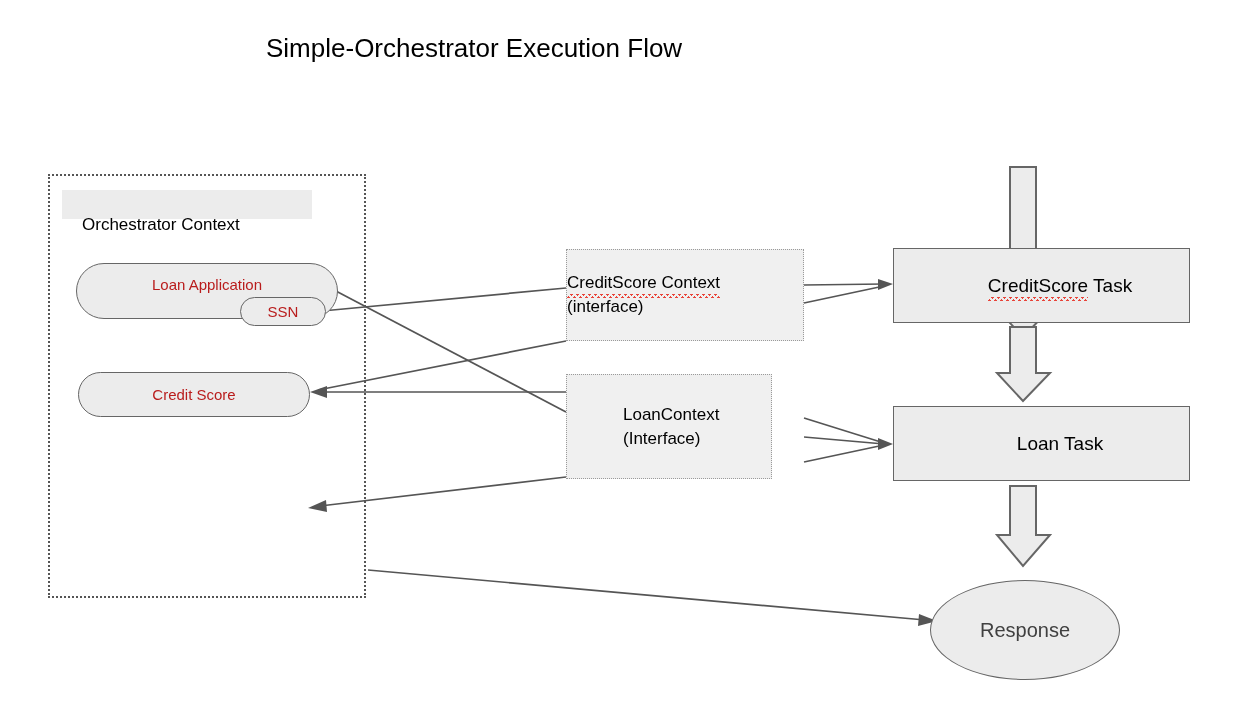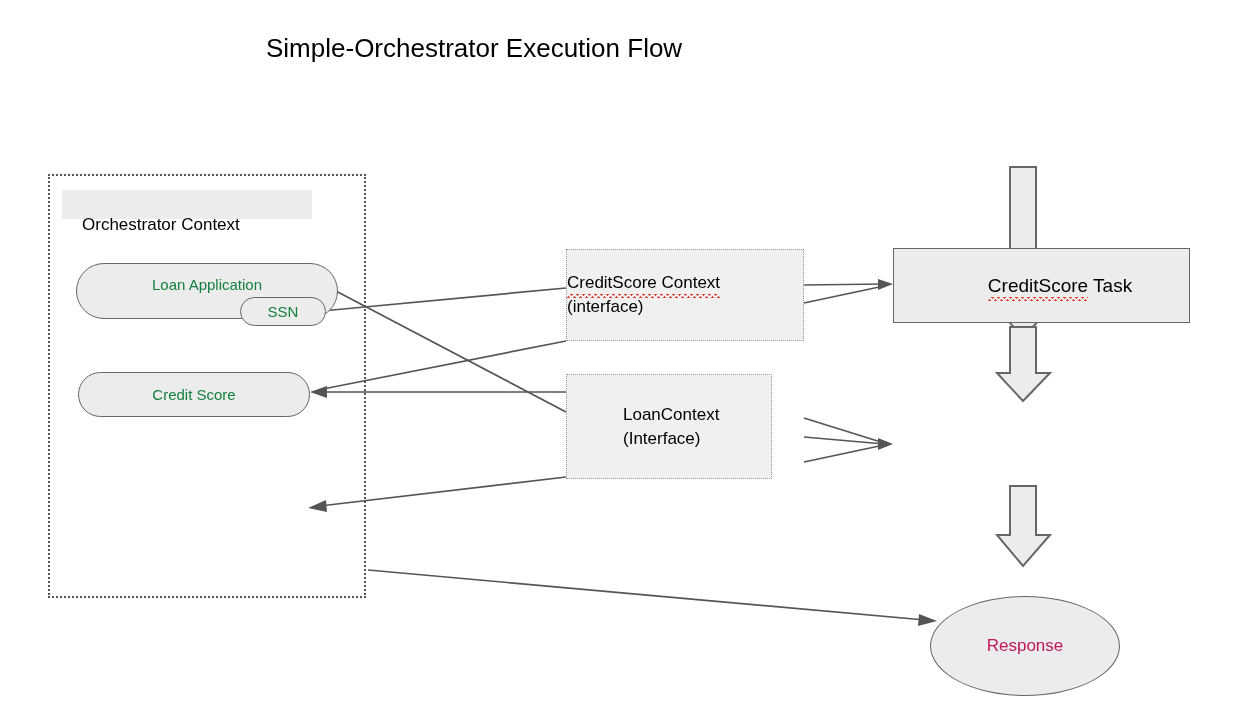--- a/index.html
+++ b/index.html
@@ -78,21 +78,21 @@
     color: #000;
   }
 
   
   .pill {
     background: #ececec;
     border: 1.4px solid #666666;
     border-radius: 999px;
     font-size: 15px;
     line-height: 20px;
-    color: #15803d;
+    color: #b91c1c;
   }
   #node-loan-application {
     left: 76px; top: 263px; width: 262px; height: 56px;
     z-index: 3;
   }
   #node-loan-application .pill-text {
     position: relative;
     top: -6px;
   }
   #node-ssn {
@@ -160,27 +160,27 @@
   }
   #node-creditscore-task {
     left: 893px; top: 248px; width: 297px; height: 75px;
   }
   #node-loan-task {
     left: 893px; top: 406px; width: 297px; height: 75px;
   }
 
   
   #node-response {
-    left: 930px; top: 596px; width: 190px; height: 100px;
+    left: 930px; top: 580px; width: 190px; height: 100px;
     background: #ececec;
     border: 1.6px solid #666666;
     border-radius: 50%;
-    font-size: 17px;
+    font-size: 20px;
     line-height: 24px;
-    color: #be185d;
+    color: #404040;
   }
 
   
   .block-arrow-shape {
     fill: #ececec;
     stroke: #666666;
     stroke-width: 2;
     stroke-linejoin: miter;
   }
   .edge-line {
@@ -276,18 +276,21 @@
 
   <div class="node ctx-box" id="node-loan-context">
     <span>LoanContext</span>
     <span>(Interface)</span>
   </div>
 
   <div class="node task-box" id="node-creditscore-task">
     <span><span class="squiggle">CreditScore</span><span> Task</span></span>
   </div>
 
+  <div class="node task-box" id="node-loan-task">
+    <span>Loan Task</span>
+  </div>
 
   <div class="node" id="node-response">
     <span>Response</span>
   </div>
 
 </div>
 
 </body></html>

